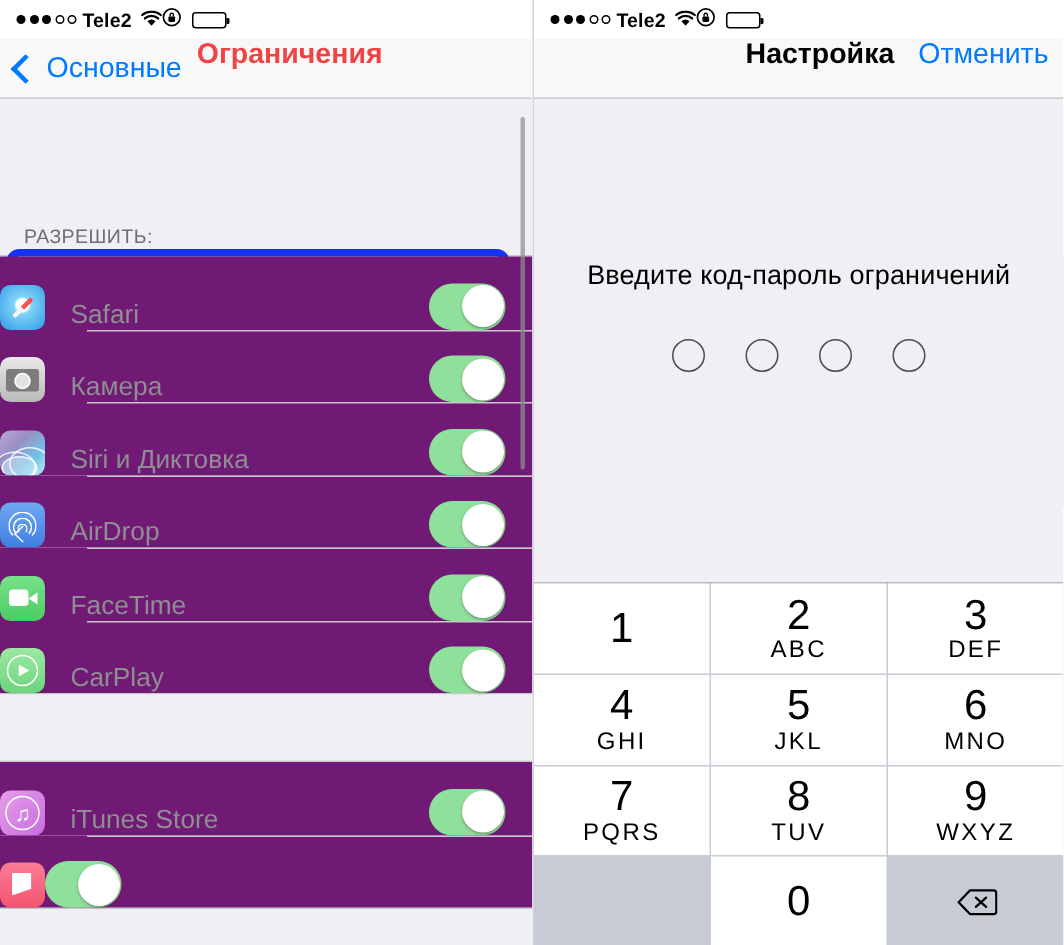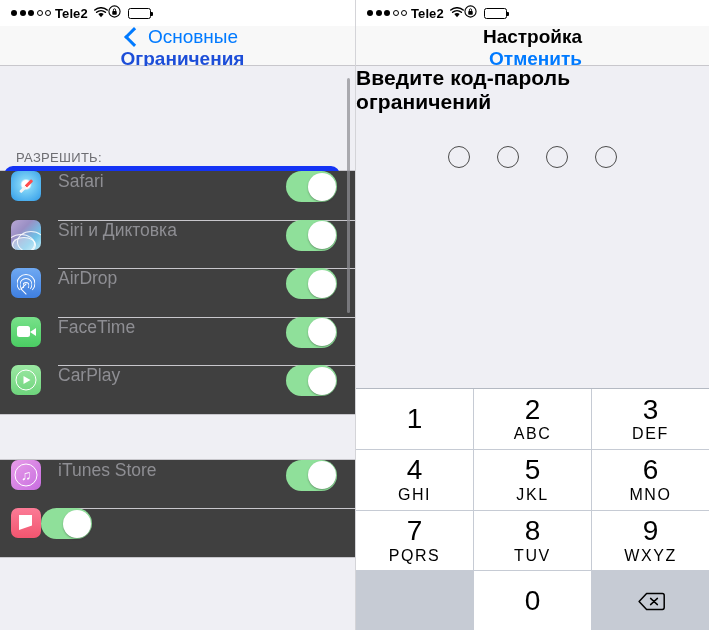--- a/index.html
+++ b/index.html
@@ -39,53 +39,52 @@
     position: relative; box-sizing: border-box; padding: 1px;
   }
   .battery::after {
     content: ""; position: absolute; right: -3.4px; top: 3px;
     width: 2px; height: 4px; background: #000; border-radius: 0 1px 1px 0;
   }
   .battery-fill { height: 100%; background: #000; border-radius: 1px; }
 
   
   .navbar {
-    height: 40px; display: flex; align-items: center;
+    height: 40px; display: flex; 
     background: #f8f8f8;
     border-bottom: 1px solid #c8c7cc;
     box-sizing: border-box;
-    flex-direction: column;
   }
   .nav-left {
     display: flex; align-items: center; color: #007aff;
     font-size: 19px; padding-left: 7px; cursor: pointer;
   }
   .chevron-back {
     width: 11px; height: 11px;
     border-left: 3px solid #007aff; border-bottom: 3px solid #007aff;
     transform: rotate(45deg); margin-right: 7px; margin-left: 3px;
   }
-  .nav-title-inline { font-size: 19px; font-weight: bold; color: #1d4ed8; margin-left: 10px; }
+  .nav-title-inline { font-size: 19px; font-weight: bold; color: #ef4444; margin-left: 10px; }
   .nav-right-title { flex: 1; text-align: right; font-size: 19px; font-weight: bold; color: #000; }
-  .nav-action { color: #007aff; font-size: 19px; padding: 0 10px 0 16px; cursor: pointer; font-weight: bold; }
+  .nav-action { color: #007aff; font-size: 19px; padding: 0 10px 0 16px; cursor: pointer; }
 
   
   .list-scroll { position: relative; height: 564px; background: #efeff4; overflow: hidden; }
   .gap { height: 30px; background: #efeff4; }
   .gap.tall { height: 44px; }
   .section-header {
     height: 30px; display: flex; align-items: flex-end;
     padding: 0 0 5px 16px; box-sizing: border-box;
     font-size: 13px; color: #6d6d72; letter-spacing: .3px; background: #efeff4;
   }
   .cell-group { background: #fff; border-top: 1px solid #c8c7cc; border-bottom: 1px solid #c8c7cc; }
 
   .toggle-row {
-    height: 48.5px; display: flex; align-items: flex-start;
-    background: #404040; padding-left: 11px; box-sizing: border-box;
+    height: 48.5px; display: flex; align-items: flex-end;
+    background: #701a75; box-sizing: border-box;
     position: relative;
   }
   .toggle-row + .toggle-row::before {
     content: ""; position: absolute; left: 58px; right: 0; top: 0; height: 1px; background: #c8c7cc;
   }
   .app-icon {
     width: 30px; height: 30px; border-radius: 7px; flex: 0 0 30px;
     position: relative; overflow: hidden;
     box-shadow: 0 0 0 .5px rgba(0,0,0,.06);
   }
@@ -163,22 +162,22 @@
   }
   .highlighted-cell .label { font-size: 17.5px; color: #007aff; padding-left: 17px; }
 
   
   .passcode-area {
     height: 322px; background: #efeff4;
     display: flex; flex-direction: column; align-items: center;
     box-sizing: border-box;
   }
   .passcode-prompt {
-    font-size: 21px; font-weight: bold; color: #000;
-    letter-spacing: .1px;
+    font-size: 18px; font-weight: normal; color: #000;
+    margin-top: 107px; letter-spacing: .1px;
   }
   .dots-row { display: flex; gap: 27px; margin-top: 32px; }
   .pc-dot { width: 20px; height: 20px; border-radius: 50%; border: 1.5px solid #4c4c4c; background: transparent; }
 
   .keypad {
     background: #c6cbd4; display: grid;
     grid-template-columns: repeat(3, 1fr);
     grid-template-rows: repeat(4, 1fr);
     gap: 1px; height: 242px;
     border-top: 1px solid #b4b9c2;
@@ -260,20 +259,30 @@
         <div class="toggle-row">
           <span class="app-icon ic-safari">
               <span class="needle"></span>
             </span>
           <span class="row-label">Safari</span>
           <span class="switch">
               <span class="knob"></span>
             </span>
         </div>
 
+        <div class="toggle-row">
+          <span class="app-icon ic-camera">
+              <span class="body"></span>
+              <span class="lens"></span>
+            </span>
+          <span class="row-label">Камера</span>
+          <span class="switch">
+              <span class="knob"></span>
+            </span>
+        </div>
 
         <div class="toggle-row">
           <span class="app-icon ic-siri">
               <span class="wave w1"></span>
               <span class="wave w2"></span>
               <span class="wave w3"></span>
             </span>
           <span class="row-label">Siri и Диктовка</span>
           <span class="switch">
               <span class="knob"></span>

